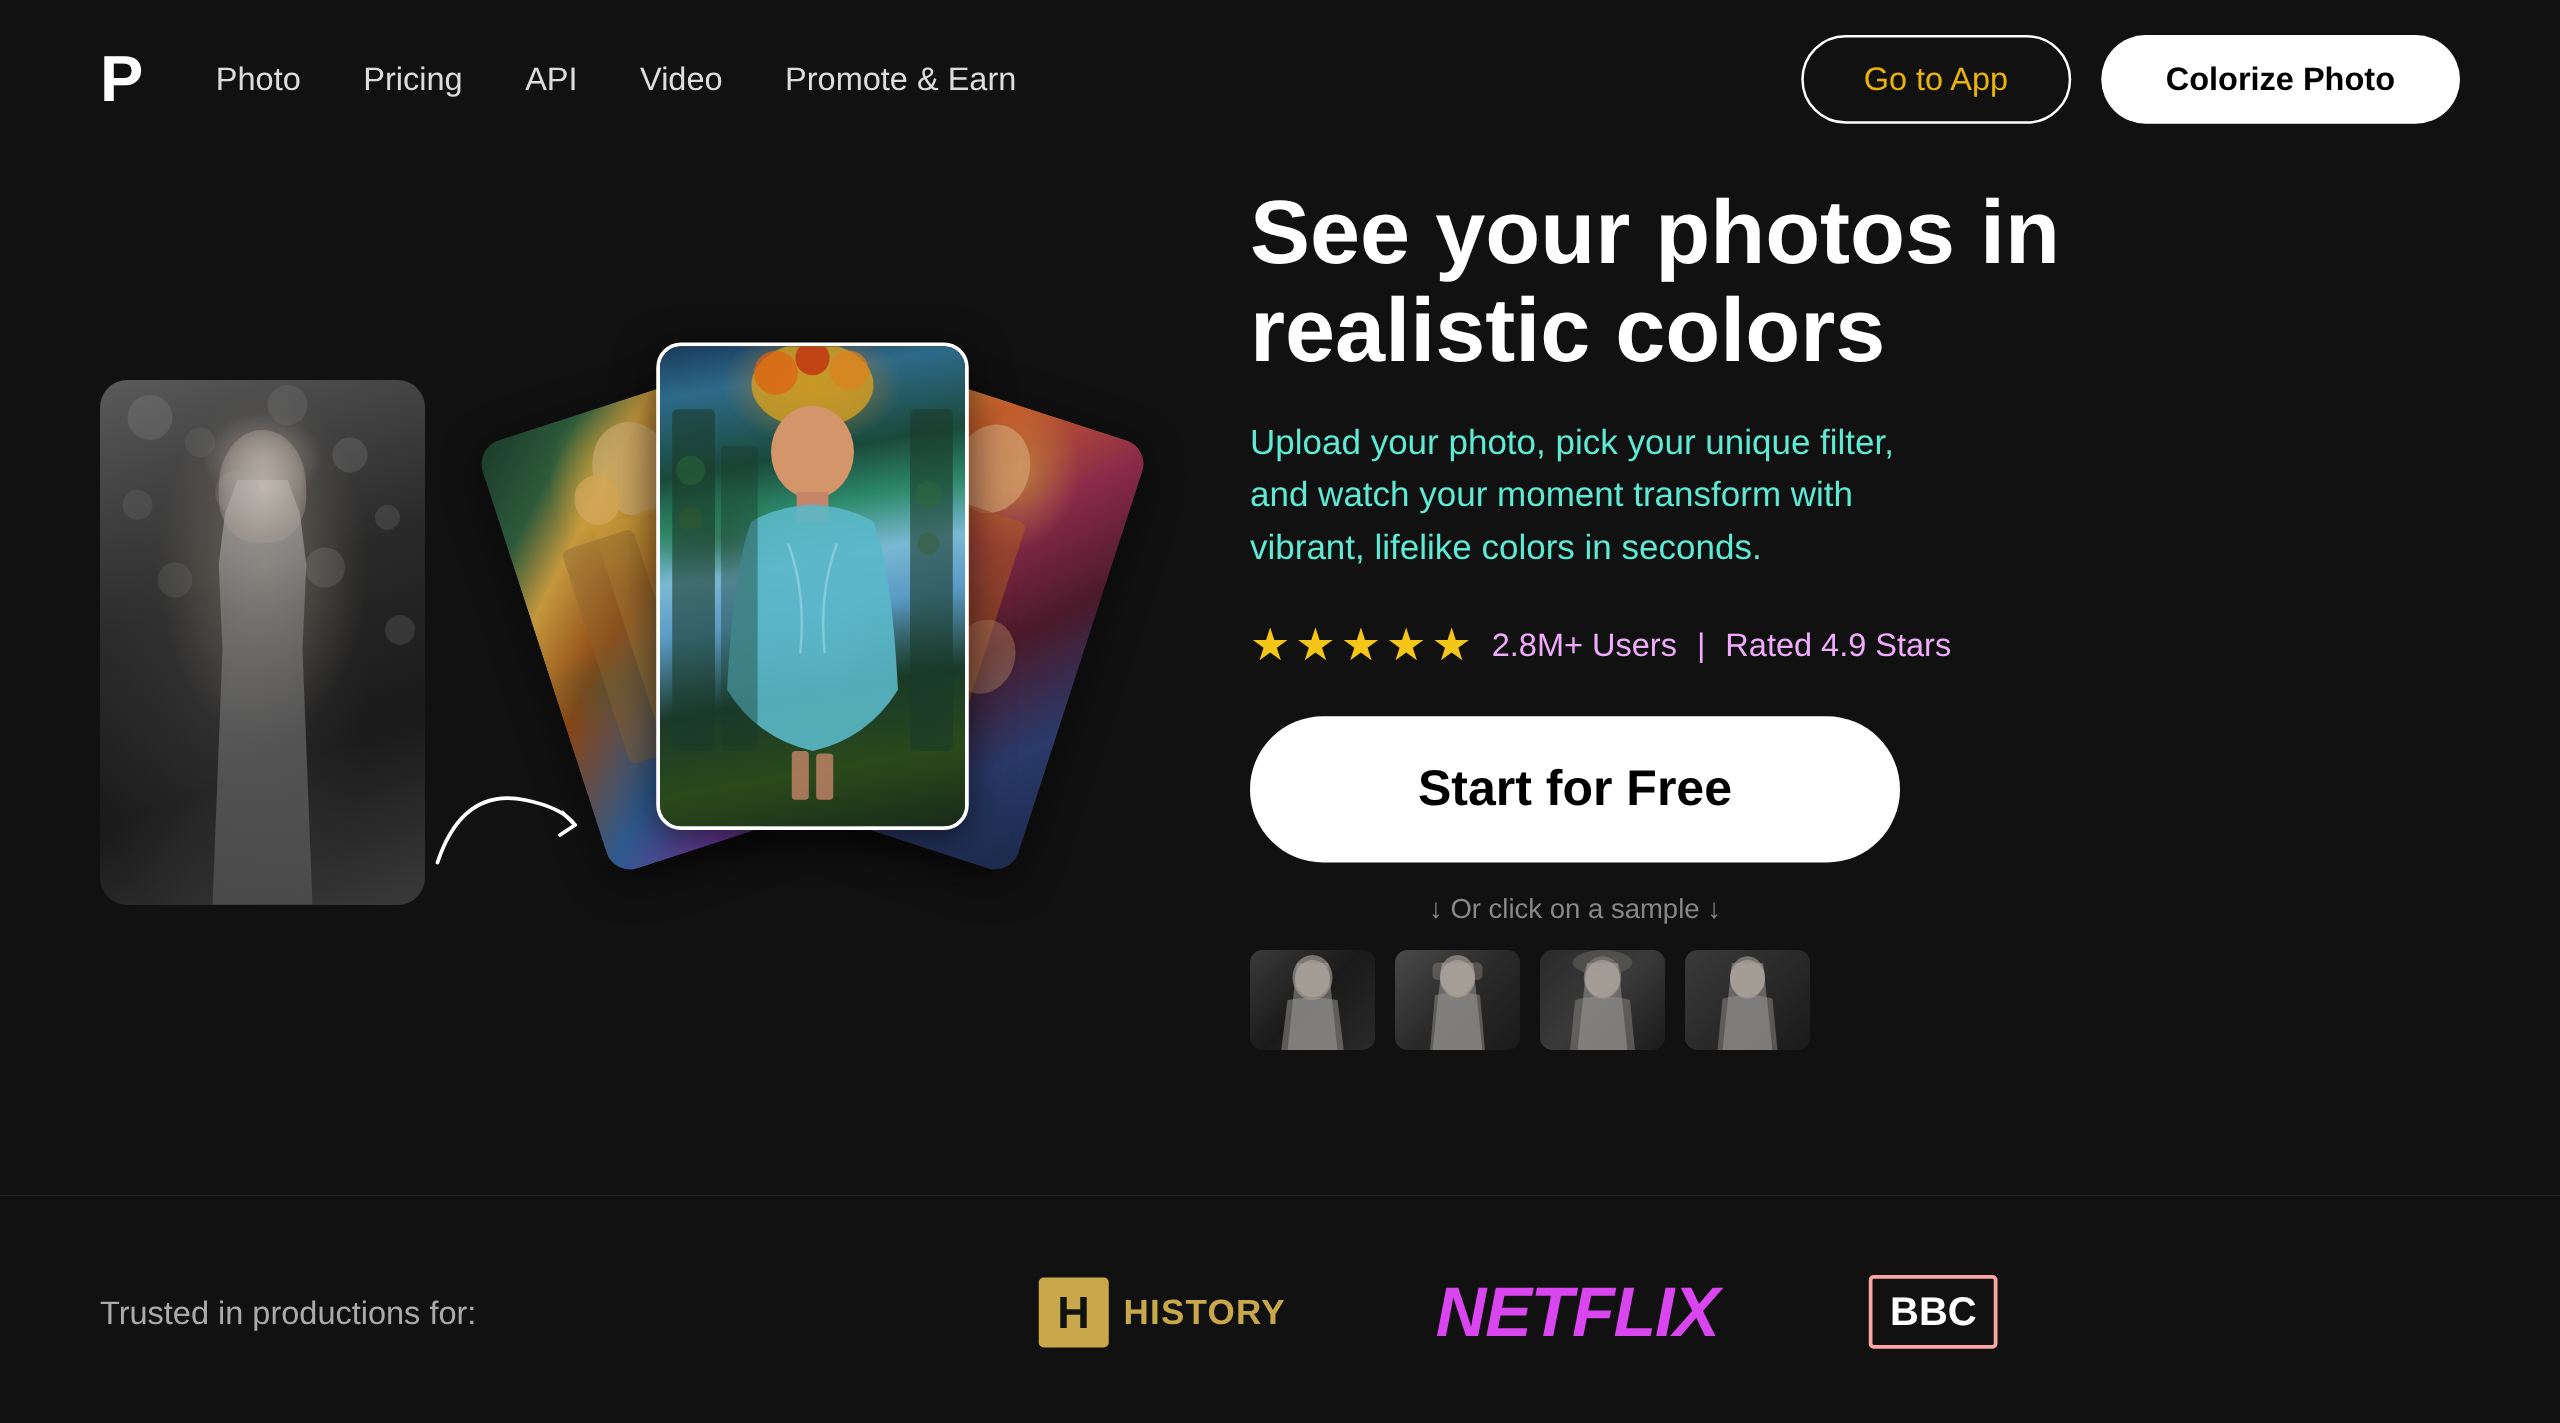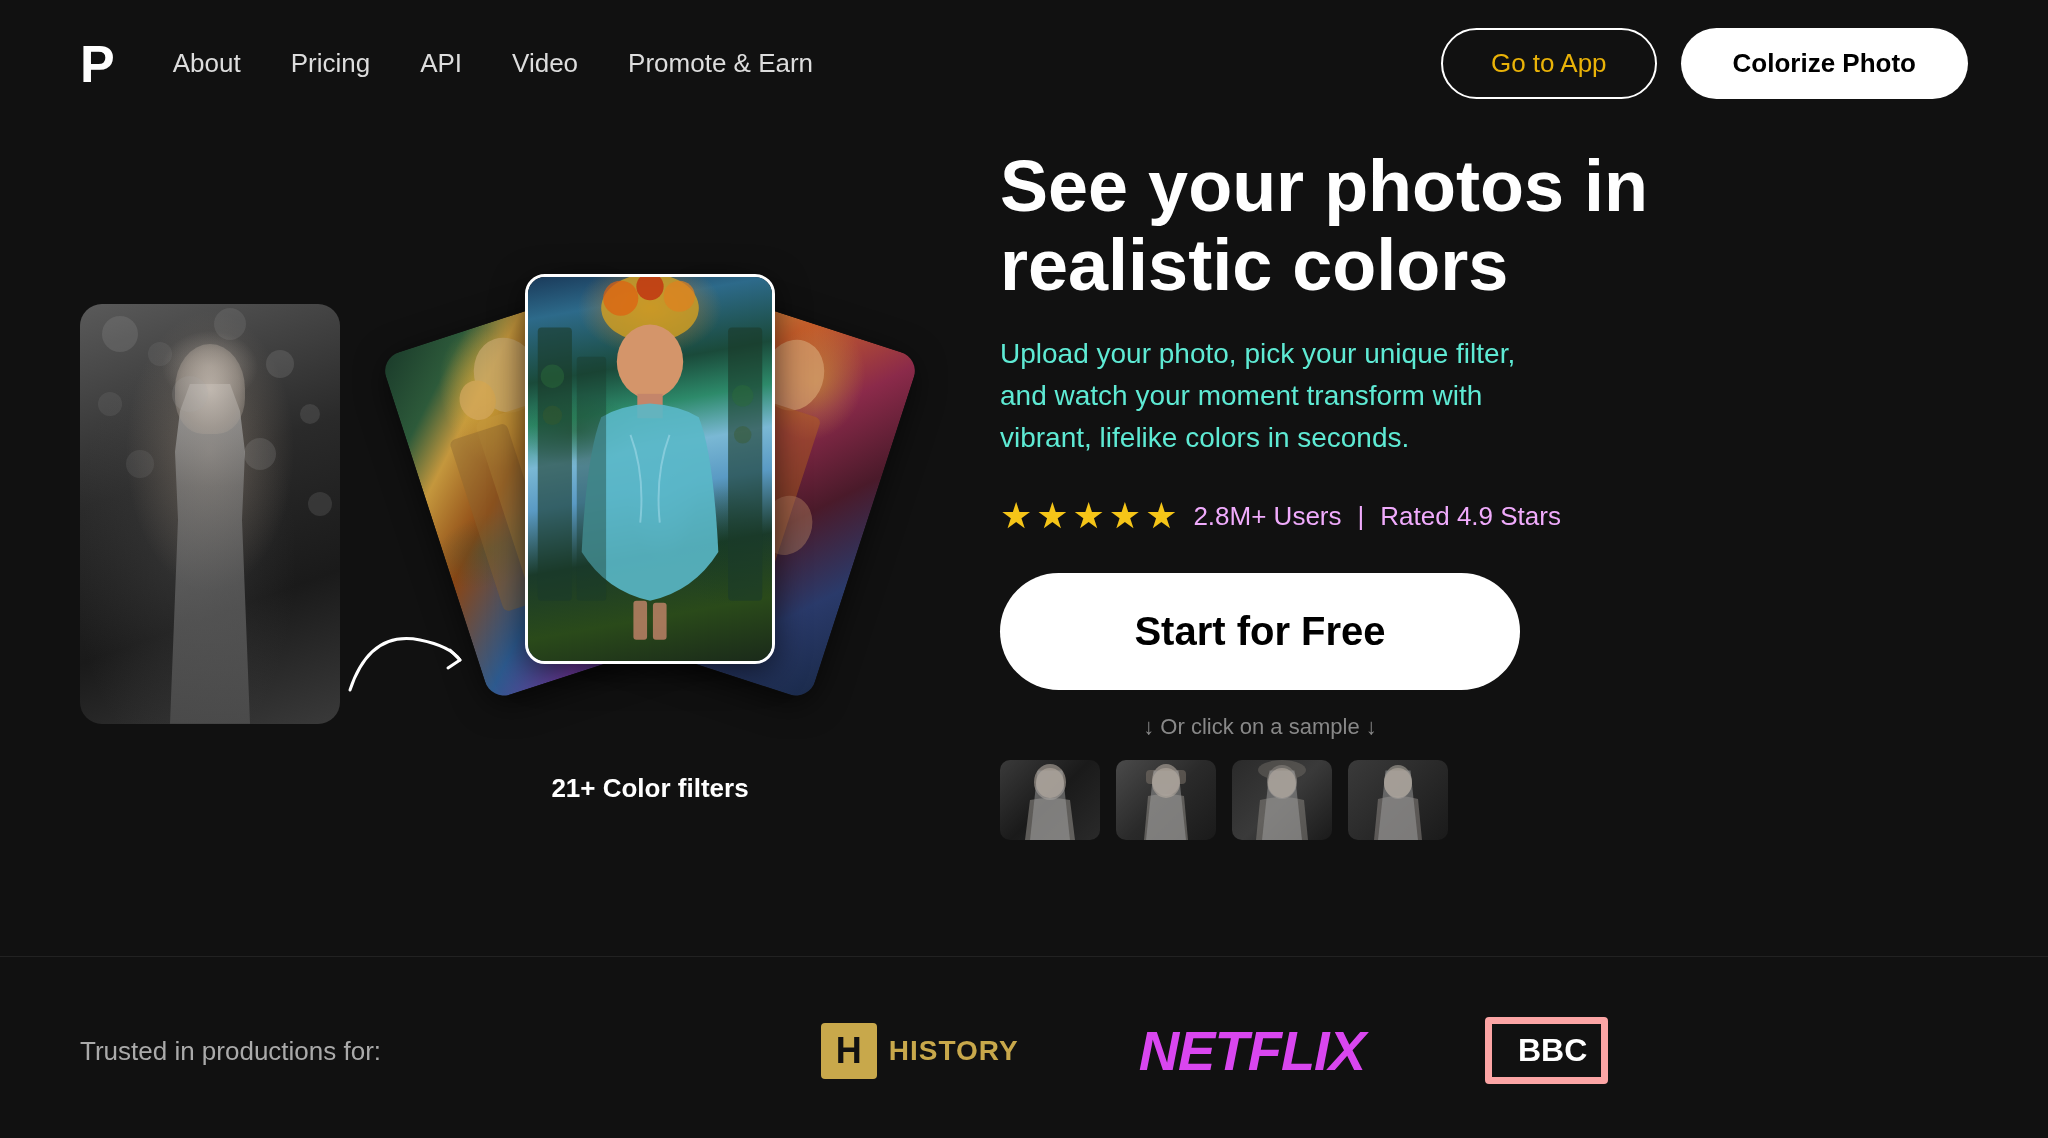--- a/index.html
+++ b/index.html
@@ -443,24 +443,23 @@
       font-size: 56px;
       font-weight: 900;
       color: #d946ef;
       letter-spacing: -1px;
       font-style: italic;
     }
 
     .bbc-logo {
       display: flex;
       align-items: center;
-      border: 7px solid #fca5a5;
+      border: 3px solid #fca5a5;
       border-radius: 4px;
       overflow: hidden;
-      padding-left: 12px;
     }
 
     .bbc-block {
       padding: 8px 14px;
       font-size: 32px;
       font-weight: 900;
       color: #ffffff;
       border-right: 3px solid #ffffff;
       background: transparent;
     }
@@ -478,21 +477,21 @@
       height: 100px;
       z-index: 10;
     }
   </style>
 </head>
 <body>
 
 <nav>
   <div class="logo">P</div>
   <div class="nav-links">
-    <a class="nav-link">About</a>
+    <a class="nav-link">Photo</a>
     <a class="nav-link">Pricing</a>
     <a class="nav-link">API</a>
     <a class="nav-link">Video</a>
     <a class="nav-link">Promote &amp; Earn</a>
   </div>
   <div class="nav-actions">
     <button class="btn-goto">Go to App</button>
     <button class="btn-colorize">Colorize Photo</button>
   </div>
 </nav>
@@ -572,21 +571,20 @@
           <circle cx="25" cy="140" r="10" fill="#3a5a2a" opacity="0.4"></circle>
           <circle cx="220" cy="120" r="11" fill="#2a6a3a" opacity="0.5"></circle>
           <circle cx="220" cy="160" r="9" fill="#3a5a2a" opacity="0.4"></circle>
 
           <rect x="108" y="330" width="14" height="40" rx="3" fill="#c4856a" opacity="0.8"></rect>
           <rect x="128" y="332" width="14" height="38" rx="3" fill="#c4856a" opacity="0.8"></rect>
         </svg>
       </div>
     </div>
 
-    <div class="color-filter-label" style="position:absolute;bottom:-50px;width:100%;text-align:center;">21+ Color filters</div>
   </div>
 
   <div class="hero-text">
     <h1 class="hero-headline">See your photos in<br>realistic colors</h1>
     <p class="hero-subtext">Upload your photo, pick your unique filter, and watch your moment transform with vibrant, lifelike colors in seconds.</p>
 
     <div class="rating-row">
       <div class="stars">
         <span class="star">★</span>
         <span class="star">★</span>

